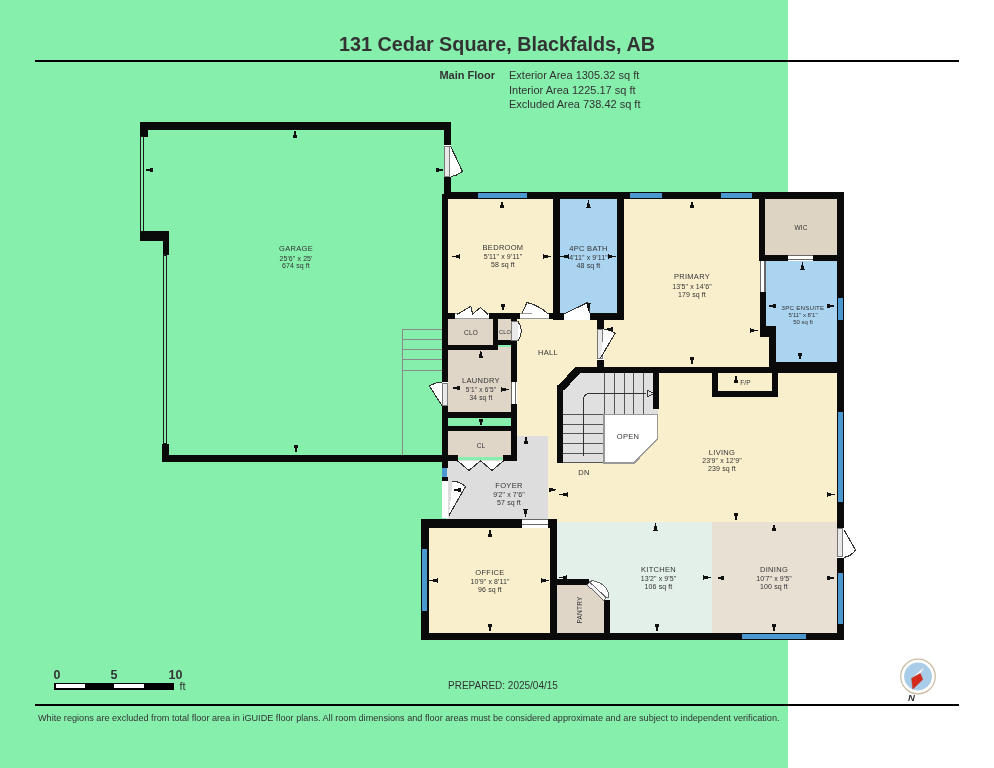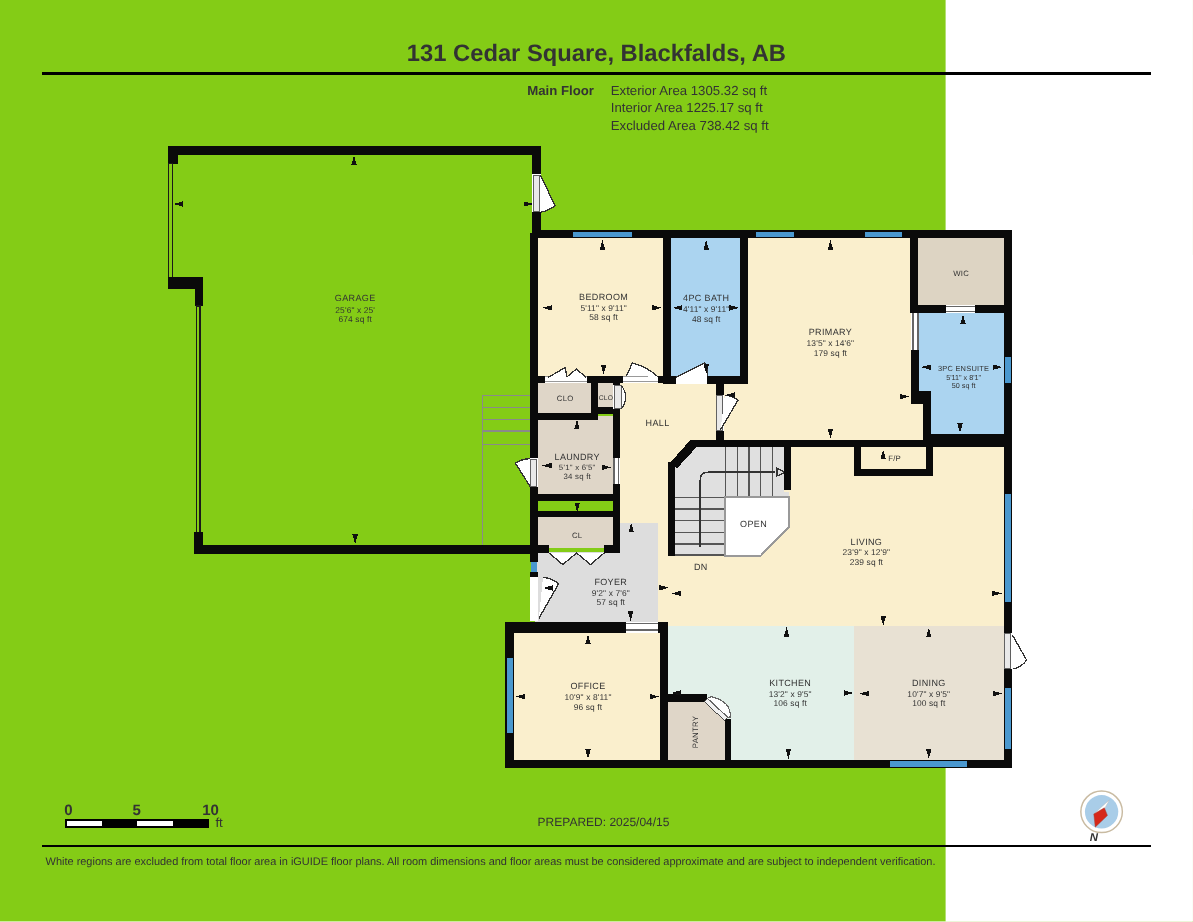--- a/index.html
+++ b/index.html
@@ -1,16 +1,16 @@
 <!DOCTYPE html>
 <html><head>
 <meta charset="utf-8">
 <style>
   html,body{margin:0;padding:0;background:#ffffff;}
-  .page{position:relative;width:788px;height:768px;background:#84cc16;font-family:"Liberation Sans",sans-serif;}
+  .page{position:relative;width:788px;height:768px;background:#86efac;font-family:"Liberation Sans",sans-serif;}
   svg{position:absolute;left:0;top:0;}
   text{font-family:"Liberation Sans",sans-serif;fill:#333333;}
   .rm{font-size:7.5px;letter-spacing:0.3px;}
   .rs{font-size:7px;letter-spacing:0.1px;}
   .sm{font-size:6.5px;letter-spacing:0.2px;}
 </style>
 </head>
 <body>
 <div class="page">
 <svg width="994" height="768" viewBox="0 0 994 768" shape-rendering="crispEdges">

